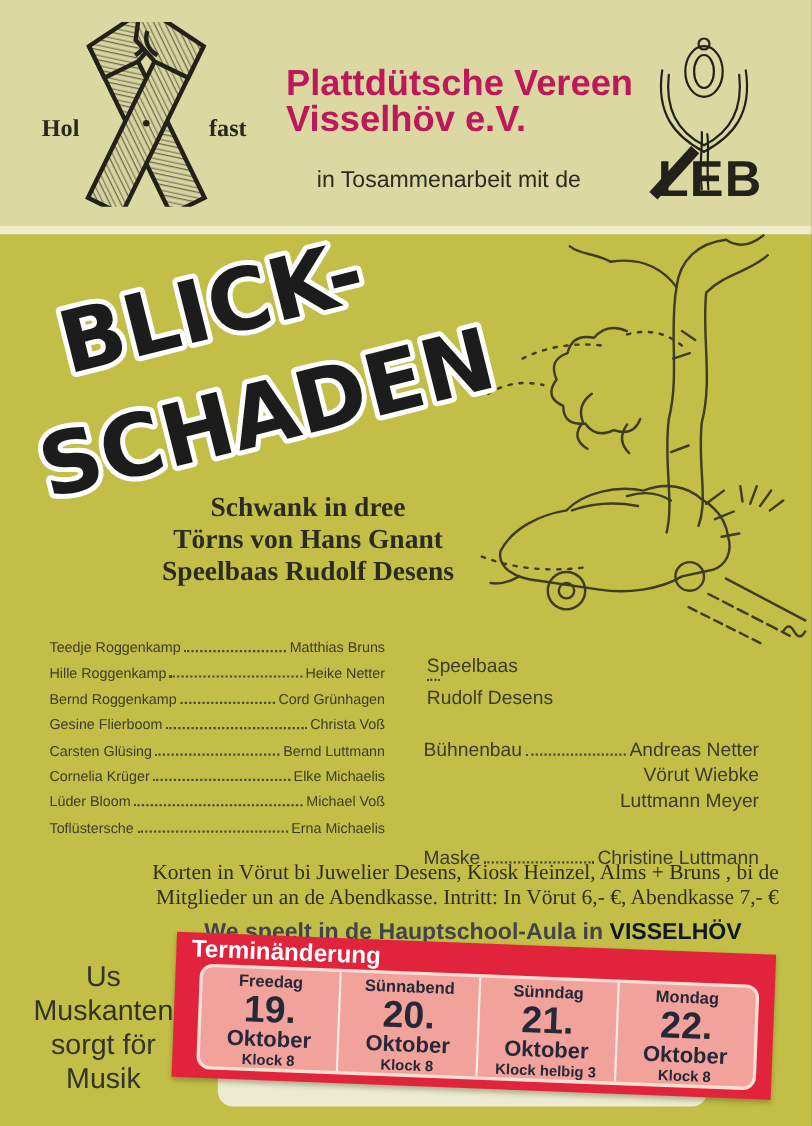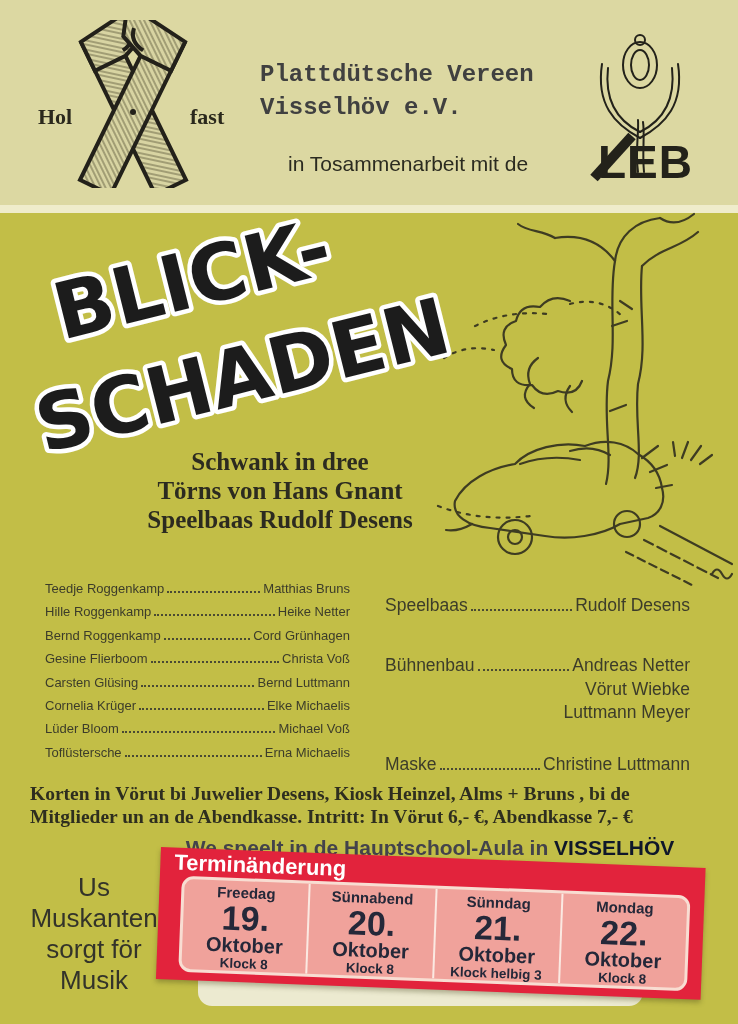--- a/index.html
+++ b/index.html
@@ -8,22 +8,22 @@
     width:738px;height:1024px;
     overflow:hidden;
     background:#c2be47;
     font-family:"Liberation Sans",sans-serif;
     margin:0 auto;
   }
   
   .header{position:absolute;left:0;top:0;width:738px;height:205px;background:#dcd8a2;}
   .divider{position:absolute;left:0;top:205px;width:738px;height:8px;background:#efeccb;}
   .holfast-svg{position:absolute;left:28px;top:20px;width:210px;height:168px;}
-  .org{position:absolute;left:260px;top:58px;width:330px;color:#404040;
-       font-weight:700;font-size:24px;line-height:33px;letter-spacing:0;font-family:Liberation Mono, monospace;}
+  .org{position:absolute;left:260px;top:58px;width:330px;color:#be185d;
+       font-weight:700;font-size:33px;line-height:33px;letter-spacing:0;}
   .coop{position:absolute;left:288px;top:152px;width:300px;color:#2b2b20;
         font-size:21px;font-weight:400;}
   .leb-svg{position:absolute;left:552px;top:20px;width:175px;height:172px;}
   .logo-label{font-family:"Liberation Serif",serif;font-weight:700;font-size:22px;fill:#2a281c;}
   .leb-word{font-family:"Liberation Sans",sans-serif;font-weight:800;font-size:46px;fill:#23221a;letter-spacing:1px;}
   .sketch{stroke:#23221a;stroke-width:2;fill:none;stroke-linecap:round;stroke-linejoin:round;}
   
   .title-svg{position:absolute;left:0px;top:215px;width:545px;height:360px;overflow:visible;z-index:1;}
   .title-svg text{
     font-family:"DejaVu Sans",sans-serif;font-weight:800;font-size:78px;
@@ -34,26 +34,26 @@
   .illu{stroke:#3e3c22;stroke-width:2.2;fill:none;stroke-linecap:round;stroke-linejoin:round;}
   .illu-dot{stroke:#3e3c22;stroke-width:2.2;fill:none;stroke-linecap:round;stroke-dasharray:3 7;}
   
   .subtitle{position:absolute;left:85px;top:447px;width:390px;text-align:center;
     font-family:Liberation Serif, serif;font-weight:700;font-size:25px;line-height:29px;color:#2c2b20;}
   
   .cast{position:absolute;left:45px;top:577px;width:305px;color:#3c3c2a;font-size:13px;line-height:23.4px;}
   .crew{position:absolute;left:385px;top:594px;width:305px;color:#3c3c2a;font-size:17.5px;line-height:23.4px;}
   .cast-row{display:flex;align-items:baseline;}
   .leader{flex:1;border-bottom:2px dotted #4a4a33;margin:0 3px 4px 3px;min-width:12px;}
-  .crew .gap1{margin-bottom:37px;}
+  .crew .gap1{margin-bottom:23px;flex-direction:column;}
   .extra{ text-align:right;}
   .crew .gap2{margin-top:28px;}
   
-  .tickets{position:absolute;left:30px;top:782px;width:678px;text-align:left;
-    font-family:"Liberation Serif",serif;font-weight:700;font-size:19.5px;line-height:23px;color:#2e2e1f;}
+  .tickets{position:absolute;left:30px;top:782px;width:678px;text-align:right;
+    font-family:"Liberation Serif",serif;font-weight:400;font-size:19.5px;line-height:23px;color:#2e2e1f;}
   .venue{position:absolute;left:150px;top:836px;width:560px;text-align:center;
     font-weight:700;font-size:21px;color:#43434b;z-index:1;}
   .venue .hl{color:#0f172a;}
   
   .music{position:absolute;left:18px;top:872px;width:152px;text-align:center;
     font-weight:400;font-size:26px;line-height:31px;color:#33332a;z-index:1;}
   
   .old-panel{position:absolute;left:198px;top:898px;width:445px;height:108px;
     background:#ecead0;border-radius:14px;z-index:2;}
   .sticker{position:absolute;left:161px;top:847px;width:545px;height:132px;

